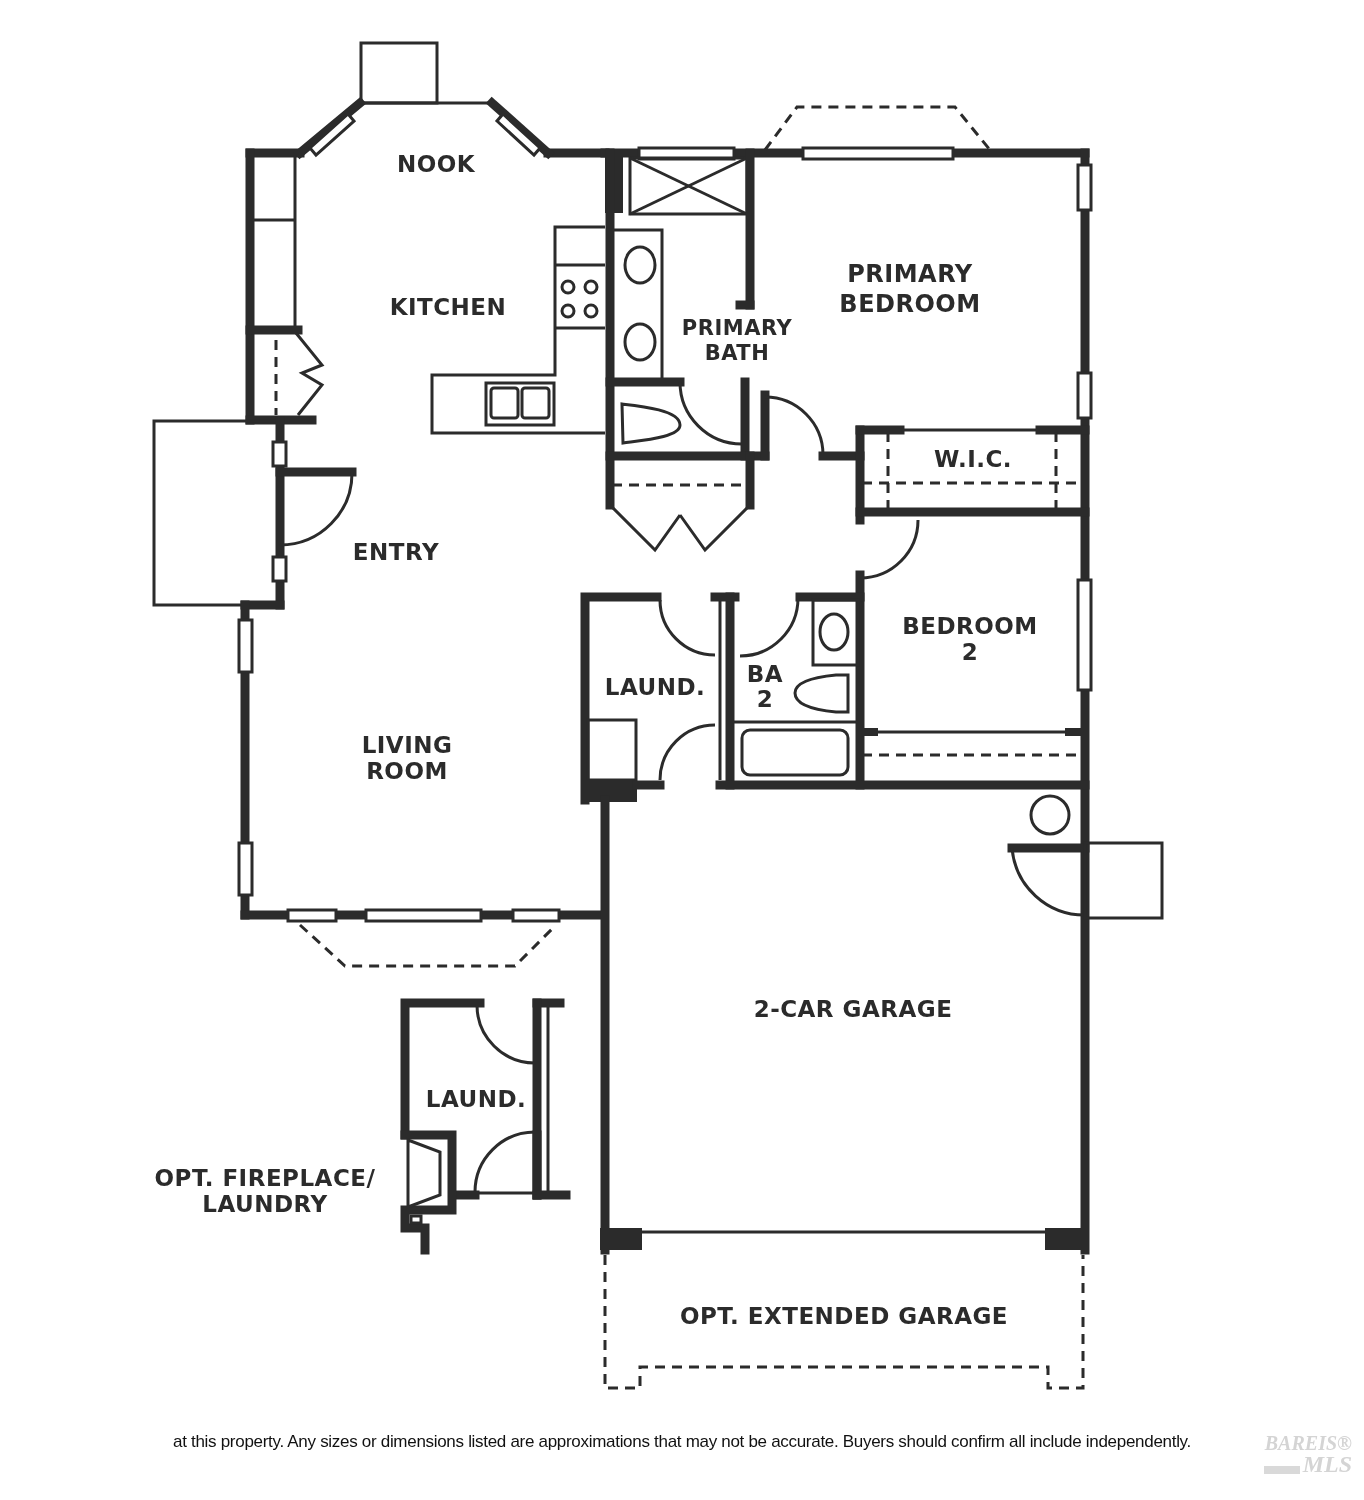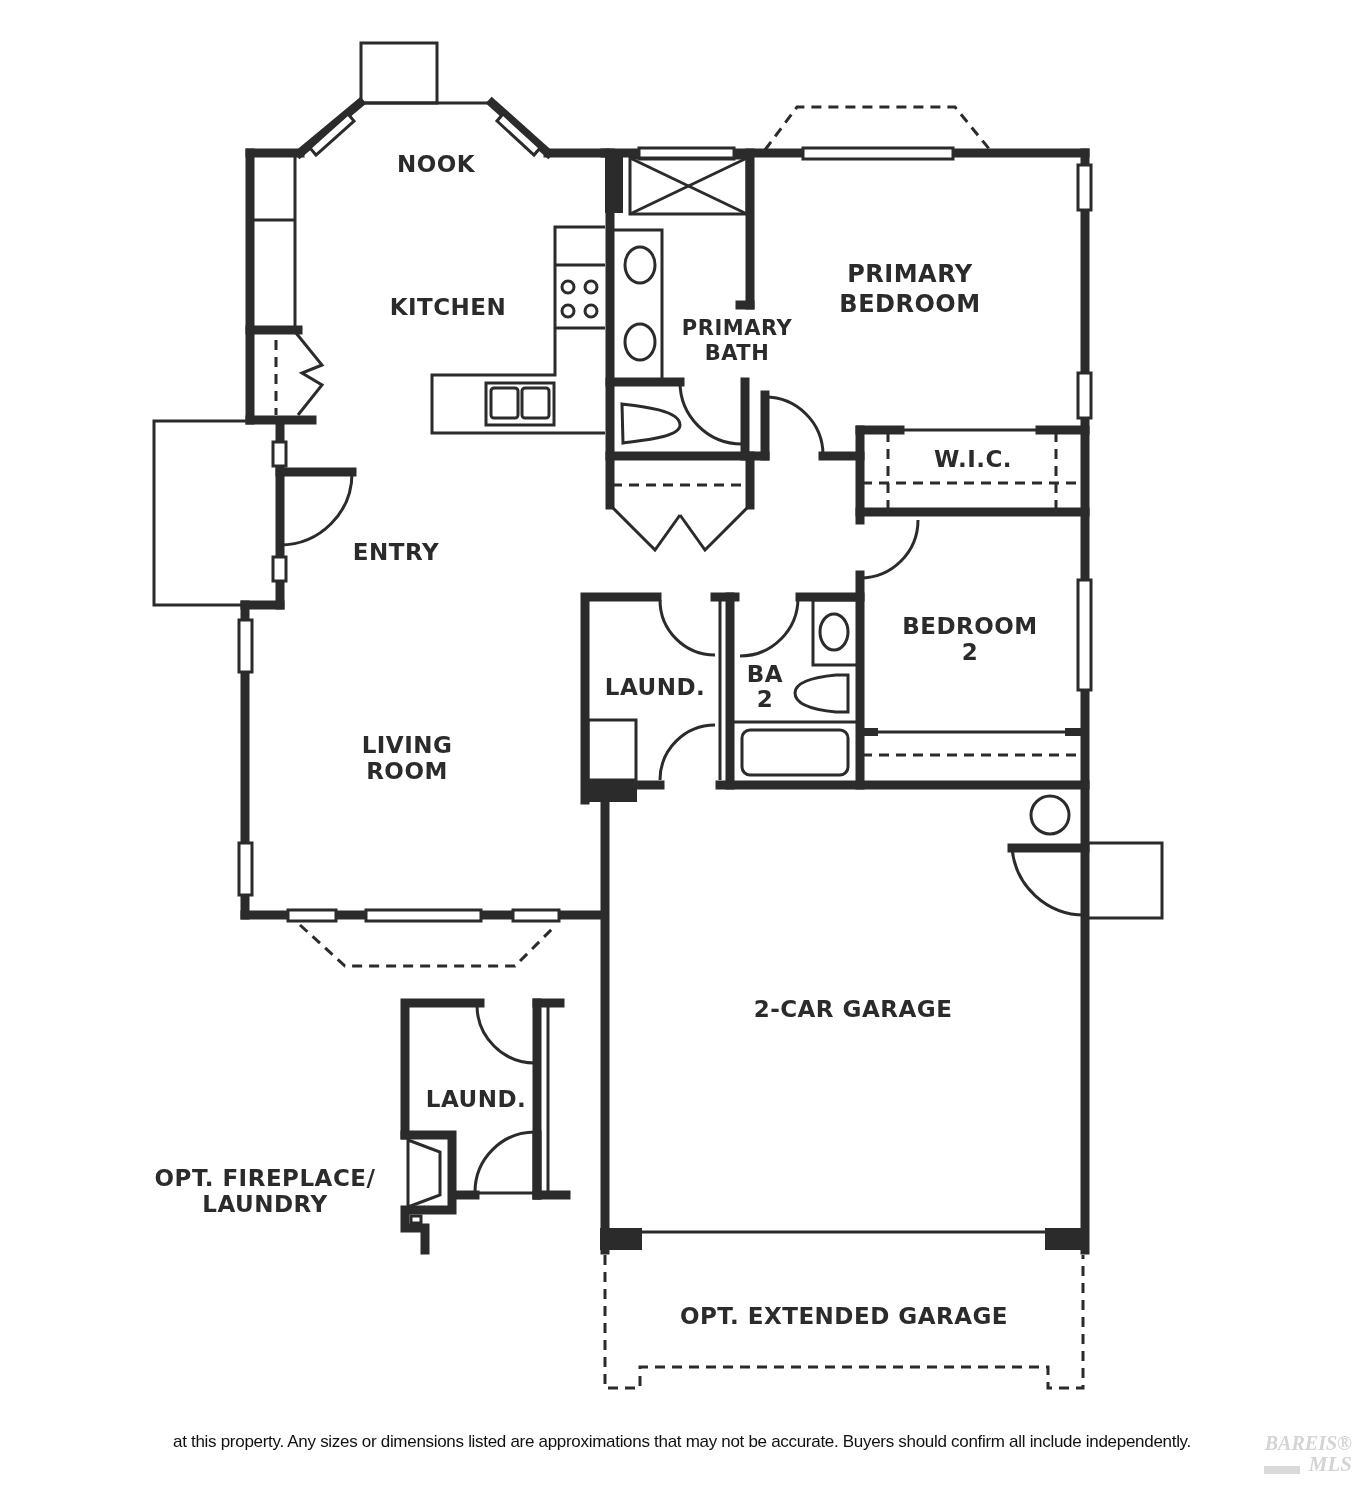--- a/index.html
+++ b/index.html
@@ -10,21 +10,21 @@
     .fix { fill: #ffffff; stroke: #2b2b2b; stroke-width: 3; }
     .fixn { fill: none; stroke: #2b2b2b; stroke-width: 3; }
     .dash { fill: none; stroke: #2b2b2b; stroke-width: 3; stroke-dasharray: 10 7; }
     .solid { fill: #2b2b2b; stroke: none; }
     .win { fill: #ffffff; stroke: #2b2b2b; stroke-width: 3; }
     .room-label { font-family: "DejaVu Sans", sans-serif; font-weight: bold; font-size: 23px; fill: #2b2b2b; text-anchor: middle; letter-spacing: 0.5px; }
     .note { position: absolute; left: 60px; top: 1430px; width: 1244px; text-align: center; font-family: "Liberation Sans", sans-serif; font-size: 17px; line-height: 23px; color: #111; letter-spacing: -0.3px; }
     .note div { white-space: nowrap; }
     .watermark { position: absolute; left: 1262px; top: 1432px; width: 90px; height: 48px; color: #d4d4d4; font-family: "Liberation Serif", serif; font-weight: bold; font-style: italic; text-align: right; }
     .watermark .wm-top { font-size: 20px; line-height: 22px; }
-    .watermark .wm-bot { font-size: 21px; line-height: 20px; }
+    .watermark .wm-bot { font-size: 24px; line-height: 20px; }
     .watermark .wm-bar { position: absolute; left: 2px; top: 34px; width: 36px; height: 8px; background: #d9d9d9; }
   </style>
 </head>
 <body>
 
 <svg id="plan" viewBox="0 0 1364 1500" xmlns="http://www.w3.org/2000/svg">
 
   <g>
     <rect class="fix" x="361" y="43" width="76" height="60"></rect>
     <line class="wall-thin" x1="360" y1="103" x2="492" y2="103"></line>

